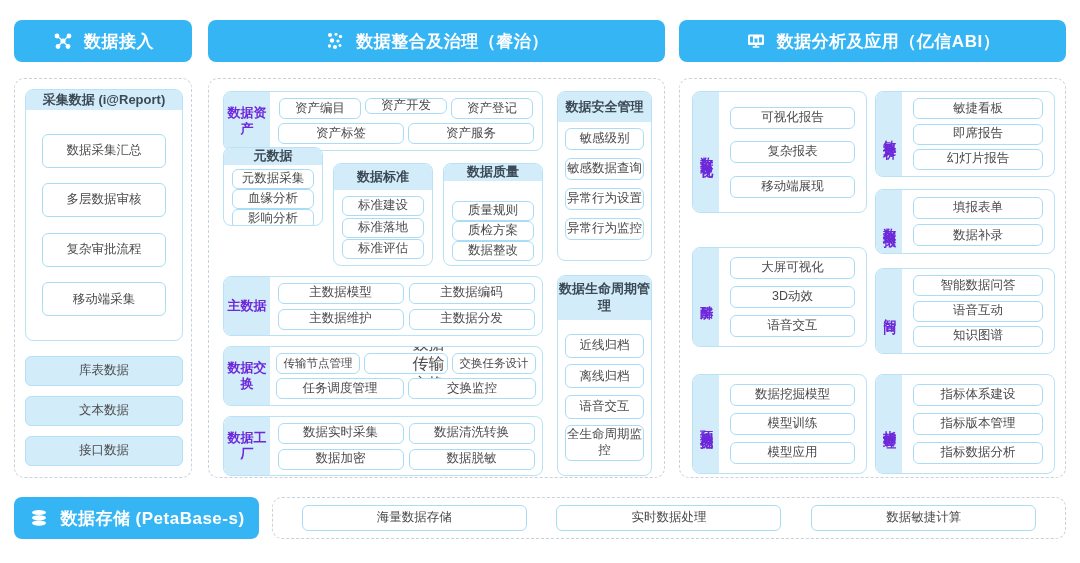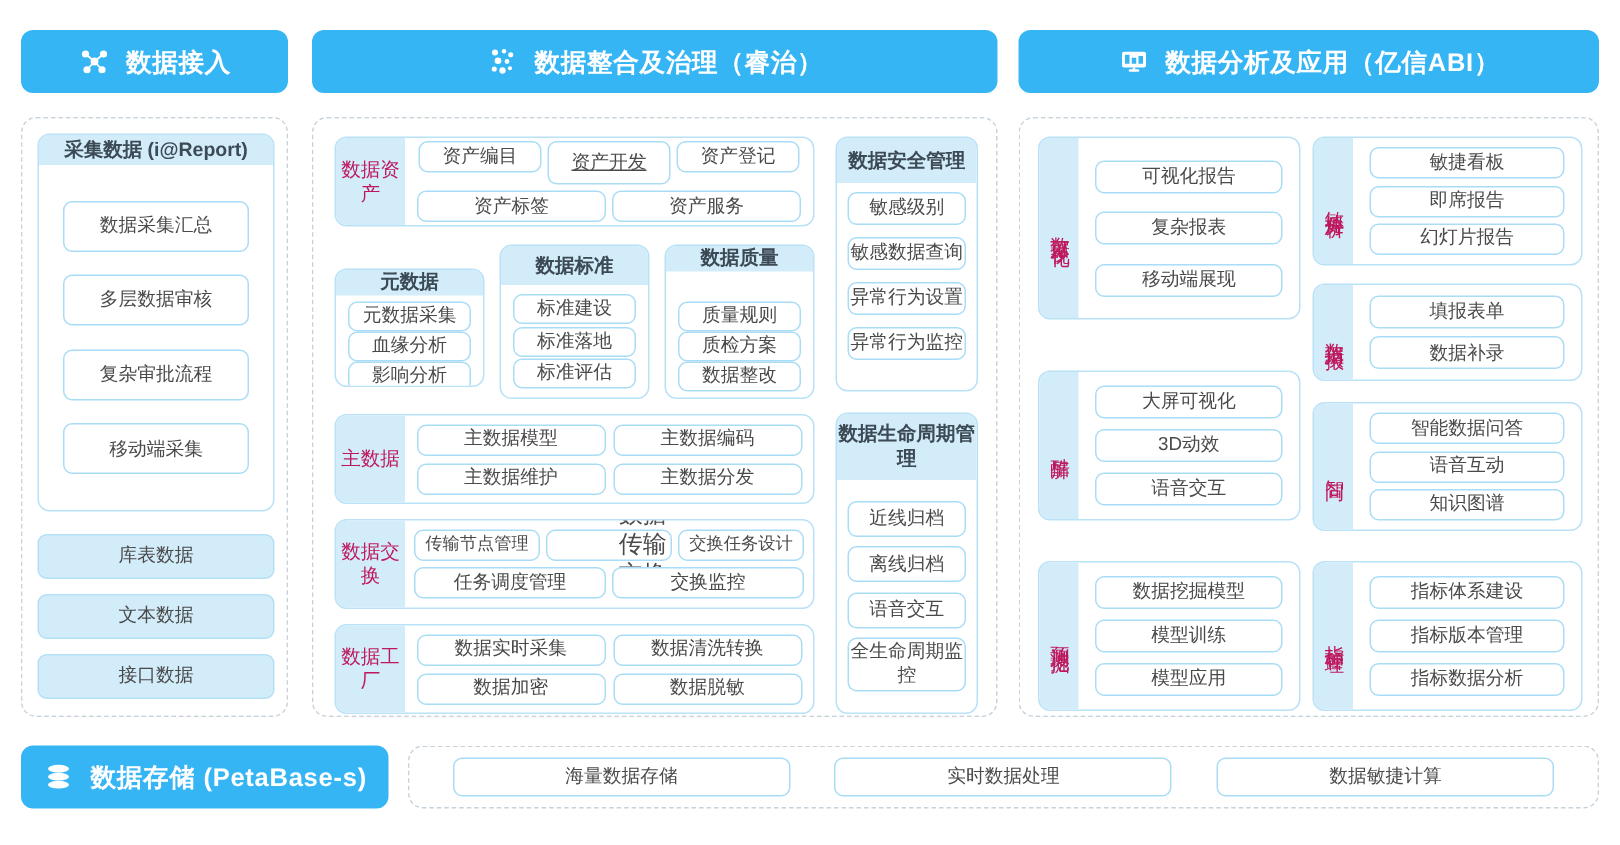--- a/index.html
+++ b/index.html
@@ -49,21 +49,21 @@
     flex:1;display:flex;flex-direction:column;align-items:center;
     justify-content:space-evenly;box-sizing:border-box;
   }
 
   
   .group{
     border:1px solid #b9e2f7;border-radius:8px;background:#fff;
     box-sizing:border-box;display:flex;overflow:hidden;
   }
   .group-label{
-    background:#d3ecfa;color:#be185d;font-size:13px;font-weight:normal;
+    background:#d3ecfa;color:#6d28d9;font-size:13px;font-weight:bold;
     display:flex;align-items:center;justify-content:center;text-align:center;
     line-height:1.25;flex:0 0 auto;box-sizing:border-box;
   }
   .group-label.vert{writing-mode:vertical-rl;letter-spacing:2px;}
   .group-items{
     flex:1;display:flex;flex-wrap:wrap;align-content:center;
     justify-content:center;box-sizing:border-box;
   }
 
   .abs{position:absolute;box-sizing:border-box;}
@@ -140,28 +140,28 @@
     <div class="pill fill" style="width:158px;height:30px;margin-top:10px;">文本数据</div>
     <div class="pill fill" style="width:158px;height:30px;margin-top:10px;">接口数据</div>
   </div>
 
   <div class="abs region" style="left:208px;top:78px;width:457px;height:400px;">
 
     <div class="abs group" style="left:14px;top:12px;width:320px;height:60px;">
       <div class="group-label" style="width:46px;">数据资产</div>
       <div class="group-items" style="padding:5px 6px;gap:4px;">
         <div class="pill" style="width:82px;height:21px;">资产编目</div>
-        <div class="pill" style="width:82px;height:29px;text-decoration:underline;">资产开发</div>
+        <div class="pill" style="width:82px;height:16px;">资产开发</div>
         <div class="pill" style="width:82px;height:21px;">资产登记</div>
         <div class="pill" style="width:126px;height:21px;">资产标签</div>
         <div class="pill" style="width:126px;height:21px;">资产服务</div>
       </div>
     </div>
 
-    <div class="abs card" style="left:14px;top:100px;width:100px;height:79px;font-family:Liberation Serif, serif;">
+    <div class="abs card" style="left:14px;top:68px;width:100px;height:79px;font-family:Liberation Serif, serif;">
       <div class="card-title" style="height:26px;">元数据</div>
       <div class="card-body" style="padding:4px 0;">
         <div class="pill" style="width:82px;height:20px;">元数据采集</div>
         <div class="pill" style="width:82px;height:20px;">血缘分析</div>
         <div class="pill" style="width:82px;height:20px;">影响分析</div>
       </div>
     </div>
 
     <div class="abs card" style="left:124px;top:84px;width:100px;height:103px;">
       <div class="card-title" style="height:26px;">数据标准</div>

